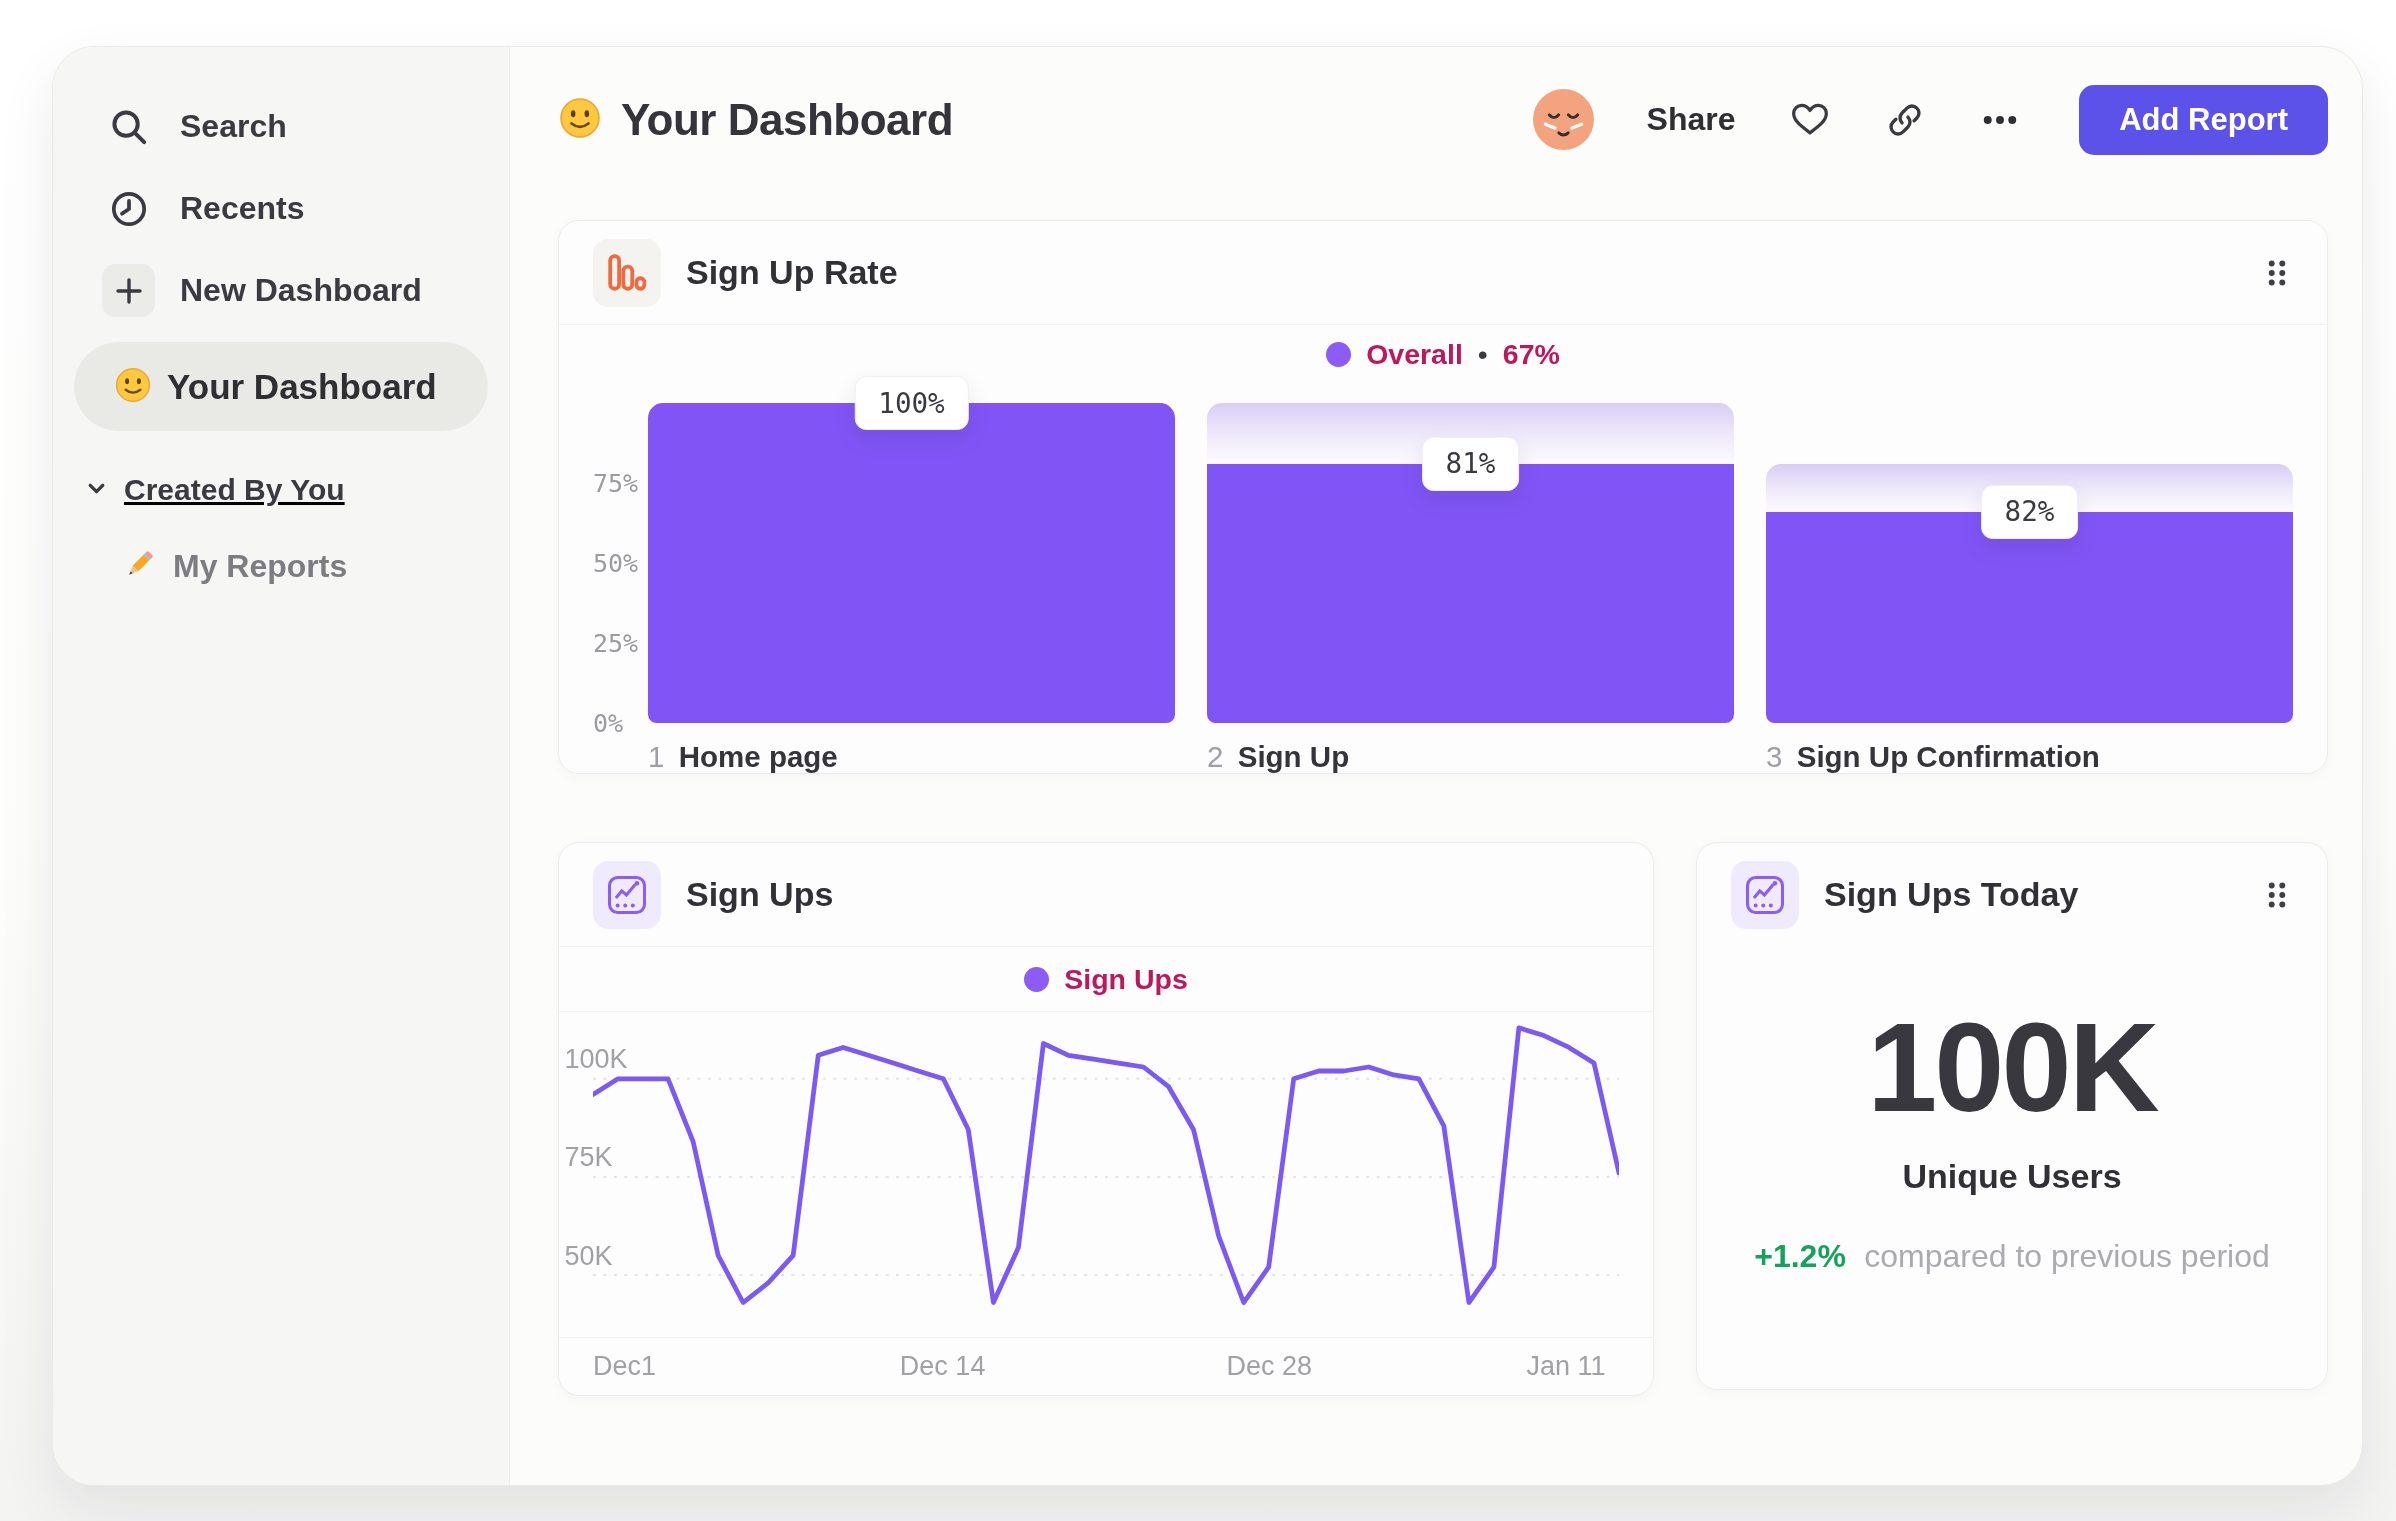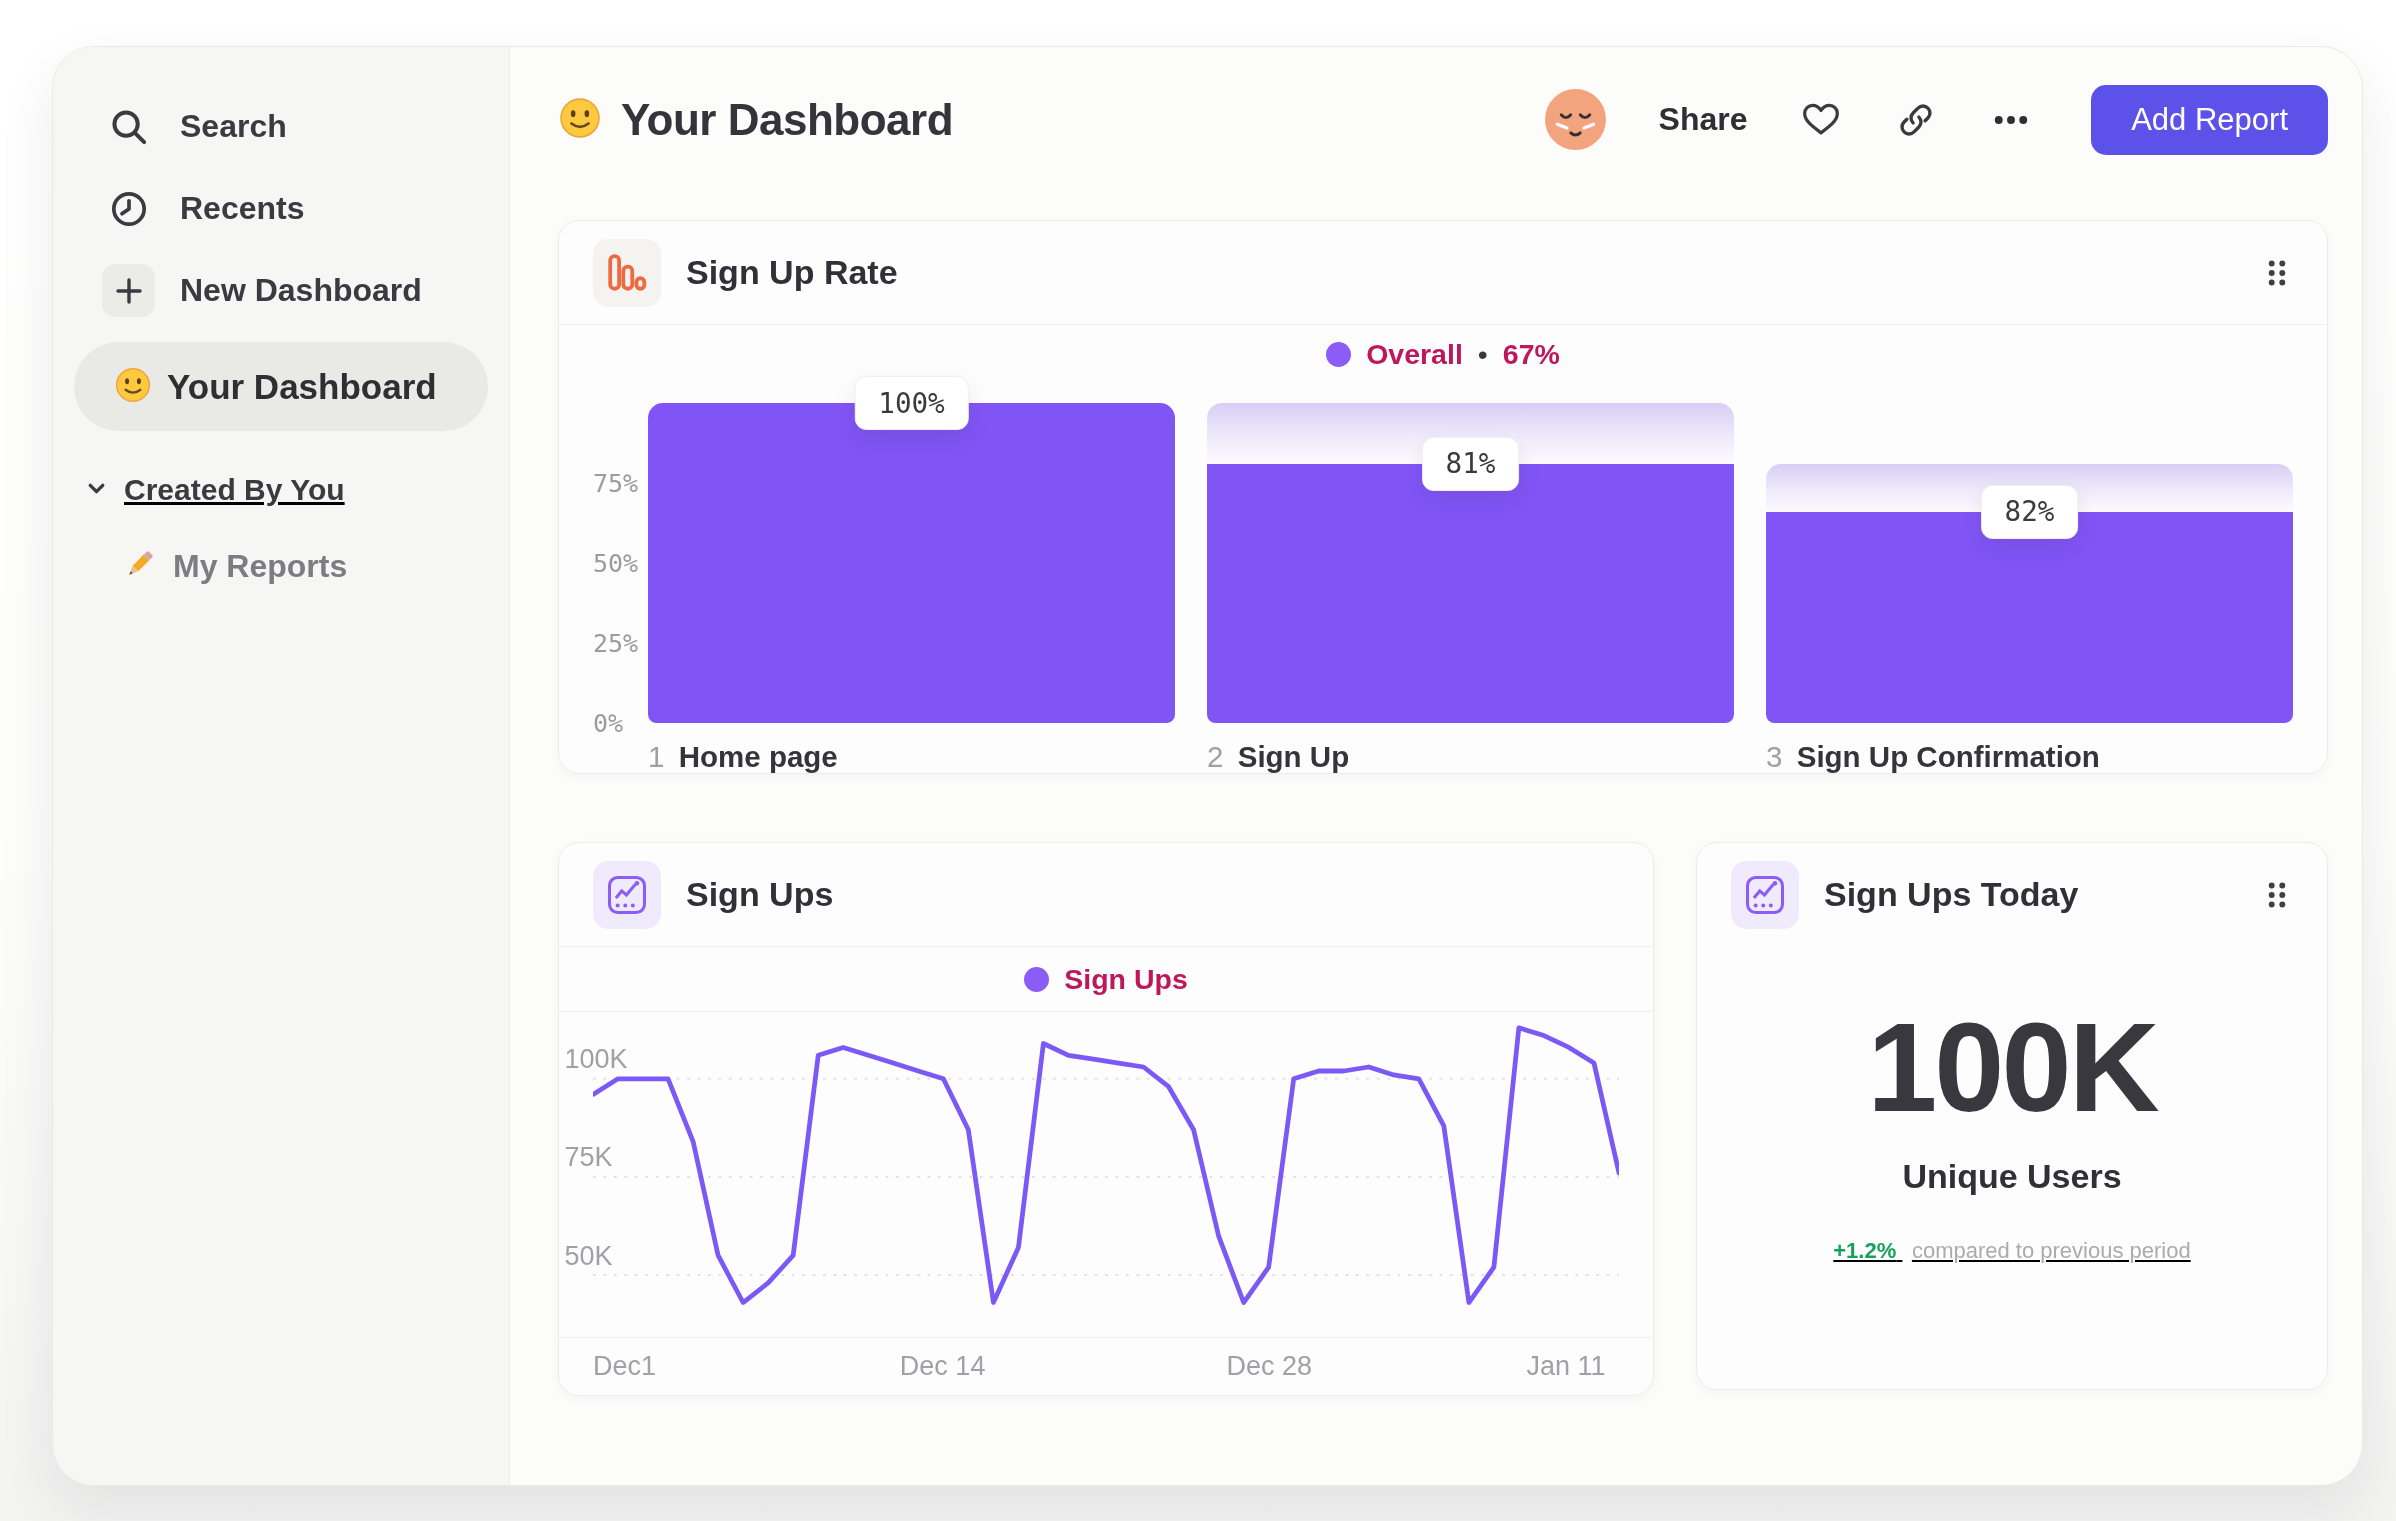--- a/index.html
+++ b/index.html
@@ -27,21 +27,21 @@
   
   .main{flex:1;padding:27px 34px 0 48px;position:relative;}
   .hdr{display:flex;align-items:center;height:91px;}
   .hdr-title{display:flex;align-items:center;gap:19px;}
   .hdr-title .t{font-size:44px;font-weight:700;color:#35343b;letter-spacing:-0.5px;}
   .hdr-right{margin-left:auto;display:flex;align-items:center;gap:53px;}
   .avatar{width:61px;height:61px;border-radius:50%;flex:none;cursor:pointer;}
   .share{font-size:32px;font-weight:600;color:#2f2e33;cursor:pointer;}
   .hicon{width:42px;height:42px;cursor:pointer;display:flex;align-items:center;justify-content:center;}
   .btn-primary{height:70px;padding:0 40px;border:none;border-radius:15px;background:var(--accent,#5c51e8);
-    color:#fff;font-family:inherit;font-size:31px;font-weight:400;cursor:pointer;margin-left:5.7px;}
+    color:#fff;font-family:inherit;font-size:31px;font-weight:700;cursor:pointer;margin-left:5.7px;}
   
   .card{background:#fdfdfd;border:1.9px solid #ececea;border-radius:21px;box-shadow:0 3.8px 11.4px rgba(30,30,60,.03);}
   .card-head{display:flex;align-items:center;gap:25px;padding:23px 34px;height:103px;}
   .card-head .ic{width:68px;height:68px;border-radius:15px;display:flex;align-items:center;justify-content:center;flex:none;}
   .ic.orange-bg{background:#f4f3f0;}
   .ic.purple-bg{background:#efebfd;}
   .card-title{font-size:34px;font-weight:700;color:#313037;}
   .grip{margin-left:auto;cursor:grab;display:flex;align-items:center;}
   .divider{border-top:1.9px solid #f0f0ee;}
   .legend-row{display:flex;align-items:center;justify-content:center;gap:15px;height:59px;}
@@ -79,21 +79,21 @@
   .xrow span{position:absolute;top:13.3px;font-size:27px;color:#a0a0a5;white-space:nowrap;}
   .xrow .x0{left:-23px;}
   .xrow .x1{left:33.33%;transform:translateX(-50%);}
   .xrow .x2{left:66.66%;transform:translateX(-50%);}
   .xrow .x3{right:-9.5px;}
   
   .card-metric{flex:1;height:548px;display:flex;flex-direction:column;}
   .metric-body{text-align:center;}
   .metric-value{margin-top:49px;font-size:126px;font-weight:700;color:#39383f;letter-spacing:-2.9px;}
   .metric-label{margin-top:17px;font-size:34px;font-weight:700;color:#313037;}
-  .metric-delta-row{margin-top:42px;font-size:22px;text-decoration:underline;}
+  .metric-delta-row{margin-top:42px;font-size:32px;}
   .delta{color:var(--green,#16a15c);font-weight:700;}
   .delta-note{color:#abaab0;margin-left:9.5px;}
   svg.st{stroke:#3b3a41;fill:none;stroke-linecap:round;stroke-linejoin:round;}
 </style>
 </head>
 <body>
 
 <div class="top-strip"></div>
 
 <div class="window">

